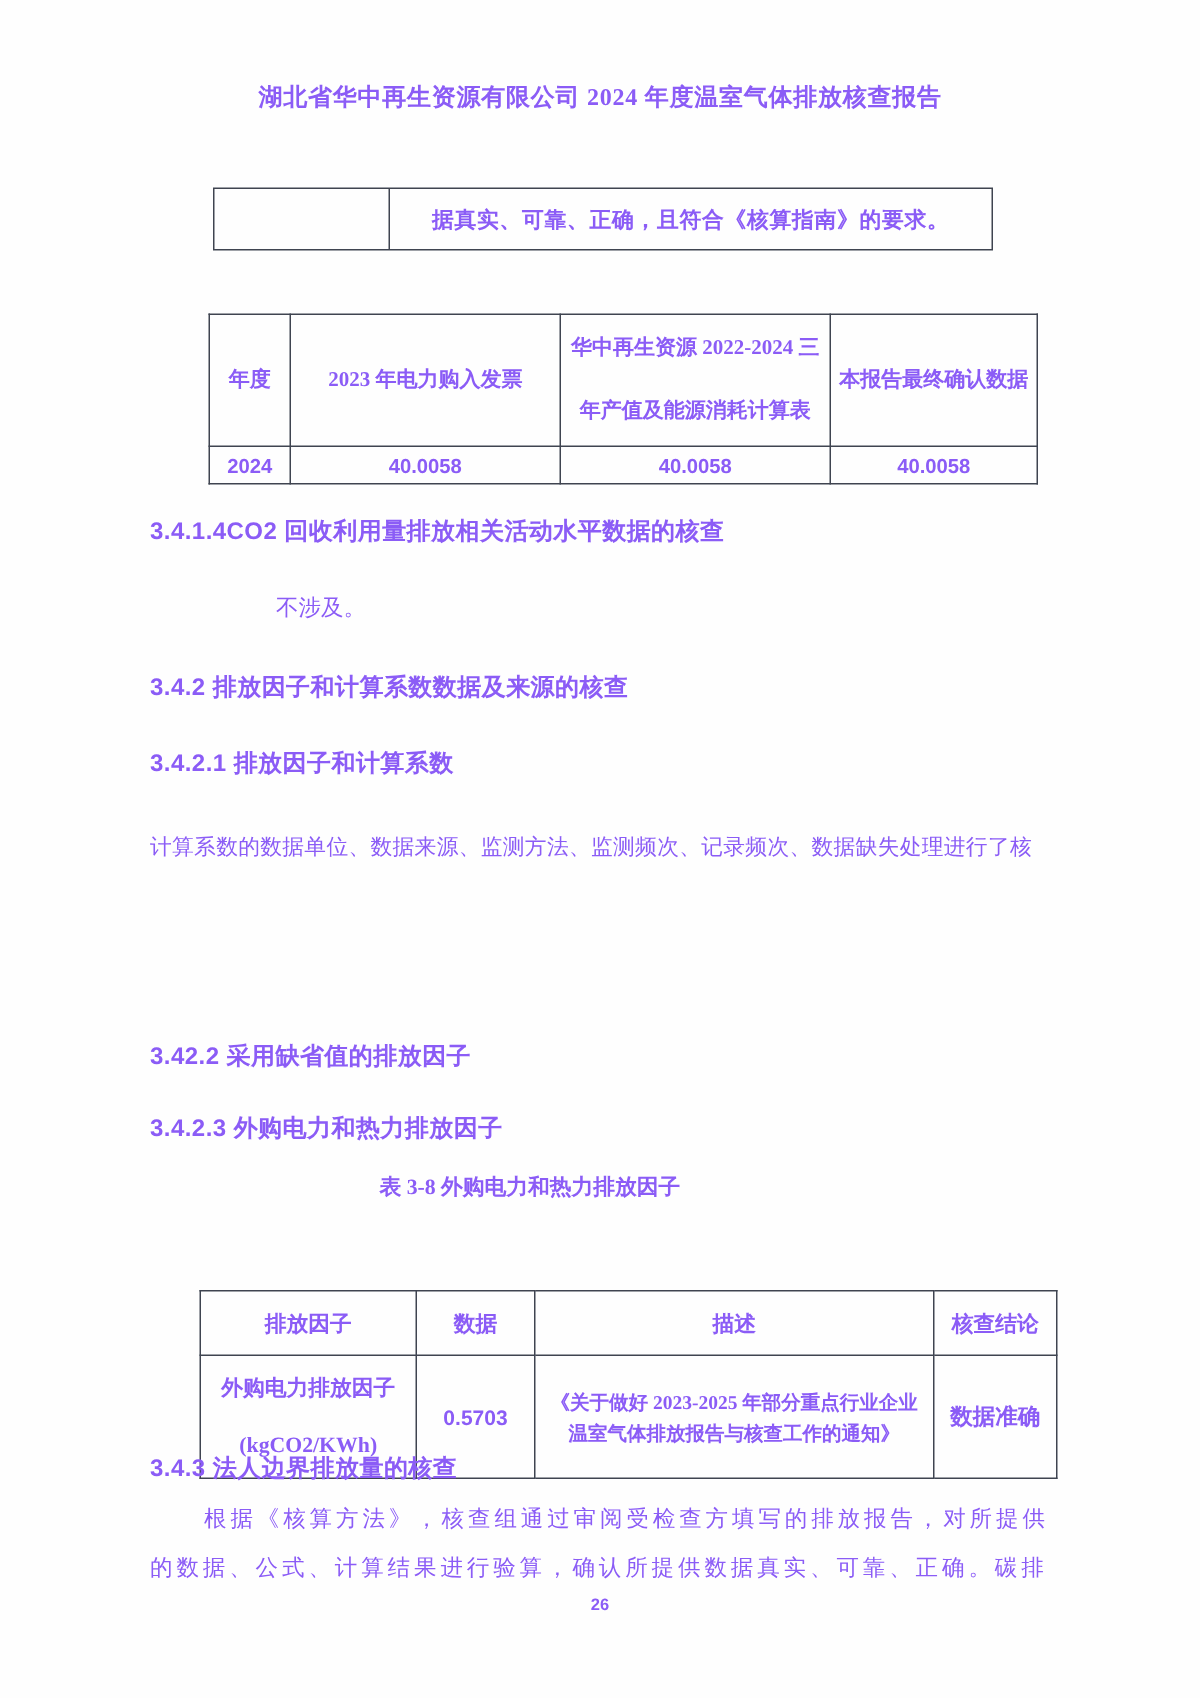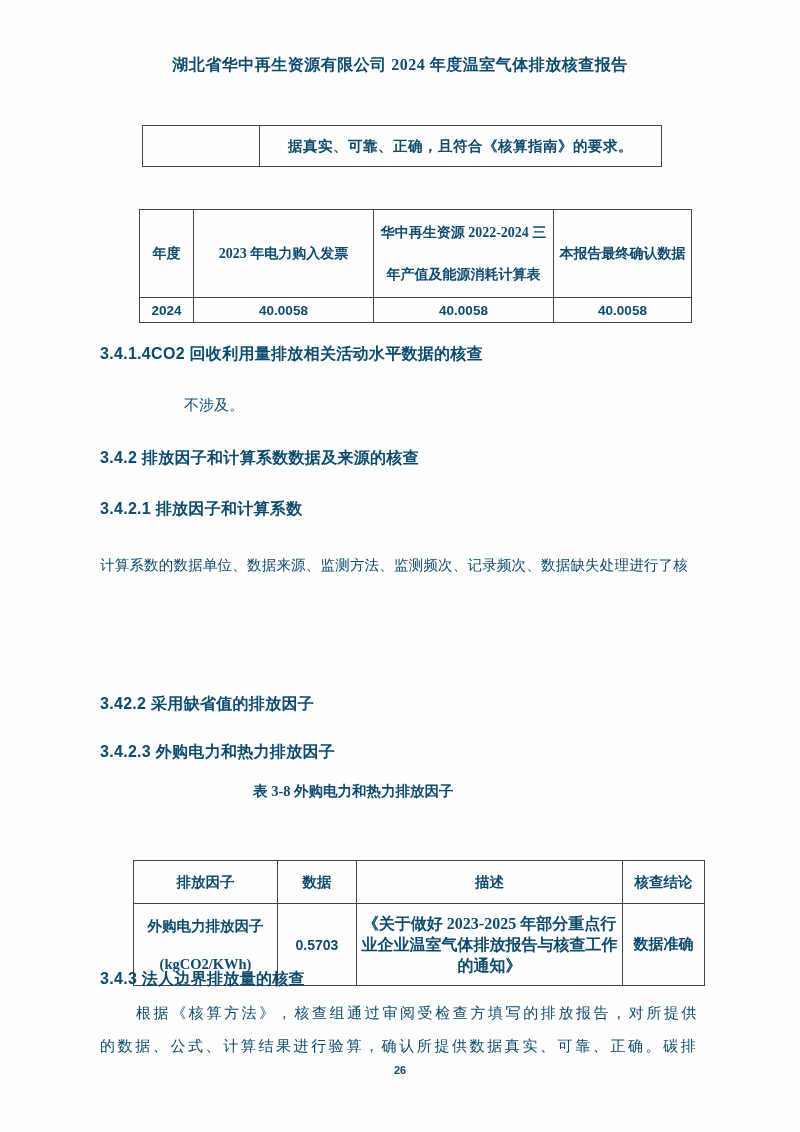--- a/index.html
+++ b/index.html
@@ -1,20 +1,20 @@
 <!DOCTYPE html>
 <html><head>
 <meta charset="utf-8">
 <style>
   html,body{margin:0;padding:0;background:#ffffff;}
   .page{
     position:relative;
     width:800px;height:1132px;
     background:#fefefe;
-    color:#0c4a6e;
+    color:#8b5cf6;
     font-family:"Liberation Serif","DejaVu Serif",serif;
     overflow:hidden;
   }
   .abs{position:absolute;}
   .doc-title{
     top:55px;left:0;width:800px;
     text-align:center;
     font-size:16px;font-weight:bold;
     letter-spacing:0.5px;
   }
@@ -65,21 +65,21 @@
     border:1.5px solid #3f4450;
     text-align:center;vertical-align:middle;
     padding:0 4px;
   }
   .t38 .hrow td{height:42px;font-size:14.5px;font-weight:bold;}
   .t38 .drow td{height:81px;}
   .d0{width:135px;} .d1{width:70px;} .d2{width:257px;} .d3{width:73px;}
   .factor-cell{font-size:14.5px;font-weight:bold;line-height:38px;}
   .value-cell{font-size:14px;font-weight:bold;
     font-family:"Liberation Sans","DejaVu Sans",sans-serif;}
-  .desc-cell{font-size:16px;line-height:21px;font-weight:600;}
+  .desc-cell{font-size:13px;line-height:21px;font-weight:600;}
   .concl-cell{font-size:15px;font-weight:bold;}
   .h343{top:969px;left:100px;}
   .para2{top:997px;left:100px;width:616px;}
   .para2 .pline{line-height:33px;font-size:15px;letter-spacing:2.6px;white-space:nowrap;}
   .para2 .pline.indent{text-indent:36px;}
   .page-num{
     top:1064px;left:0;width:800px;text-align:center;
     font-size:11px;font-weight:bold;
     font-family:"Liberation Sans","DejaVu Sans",sans-serif;
   }

